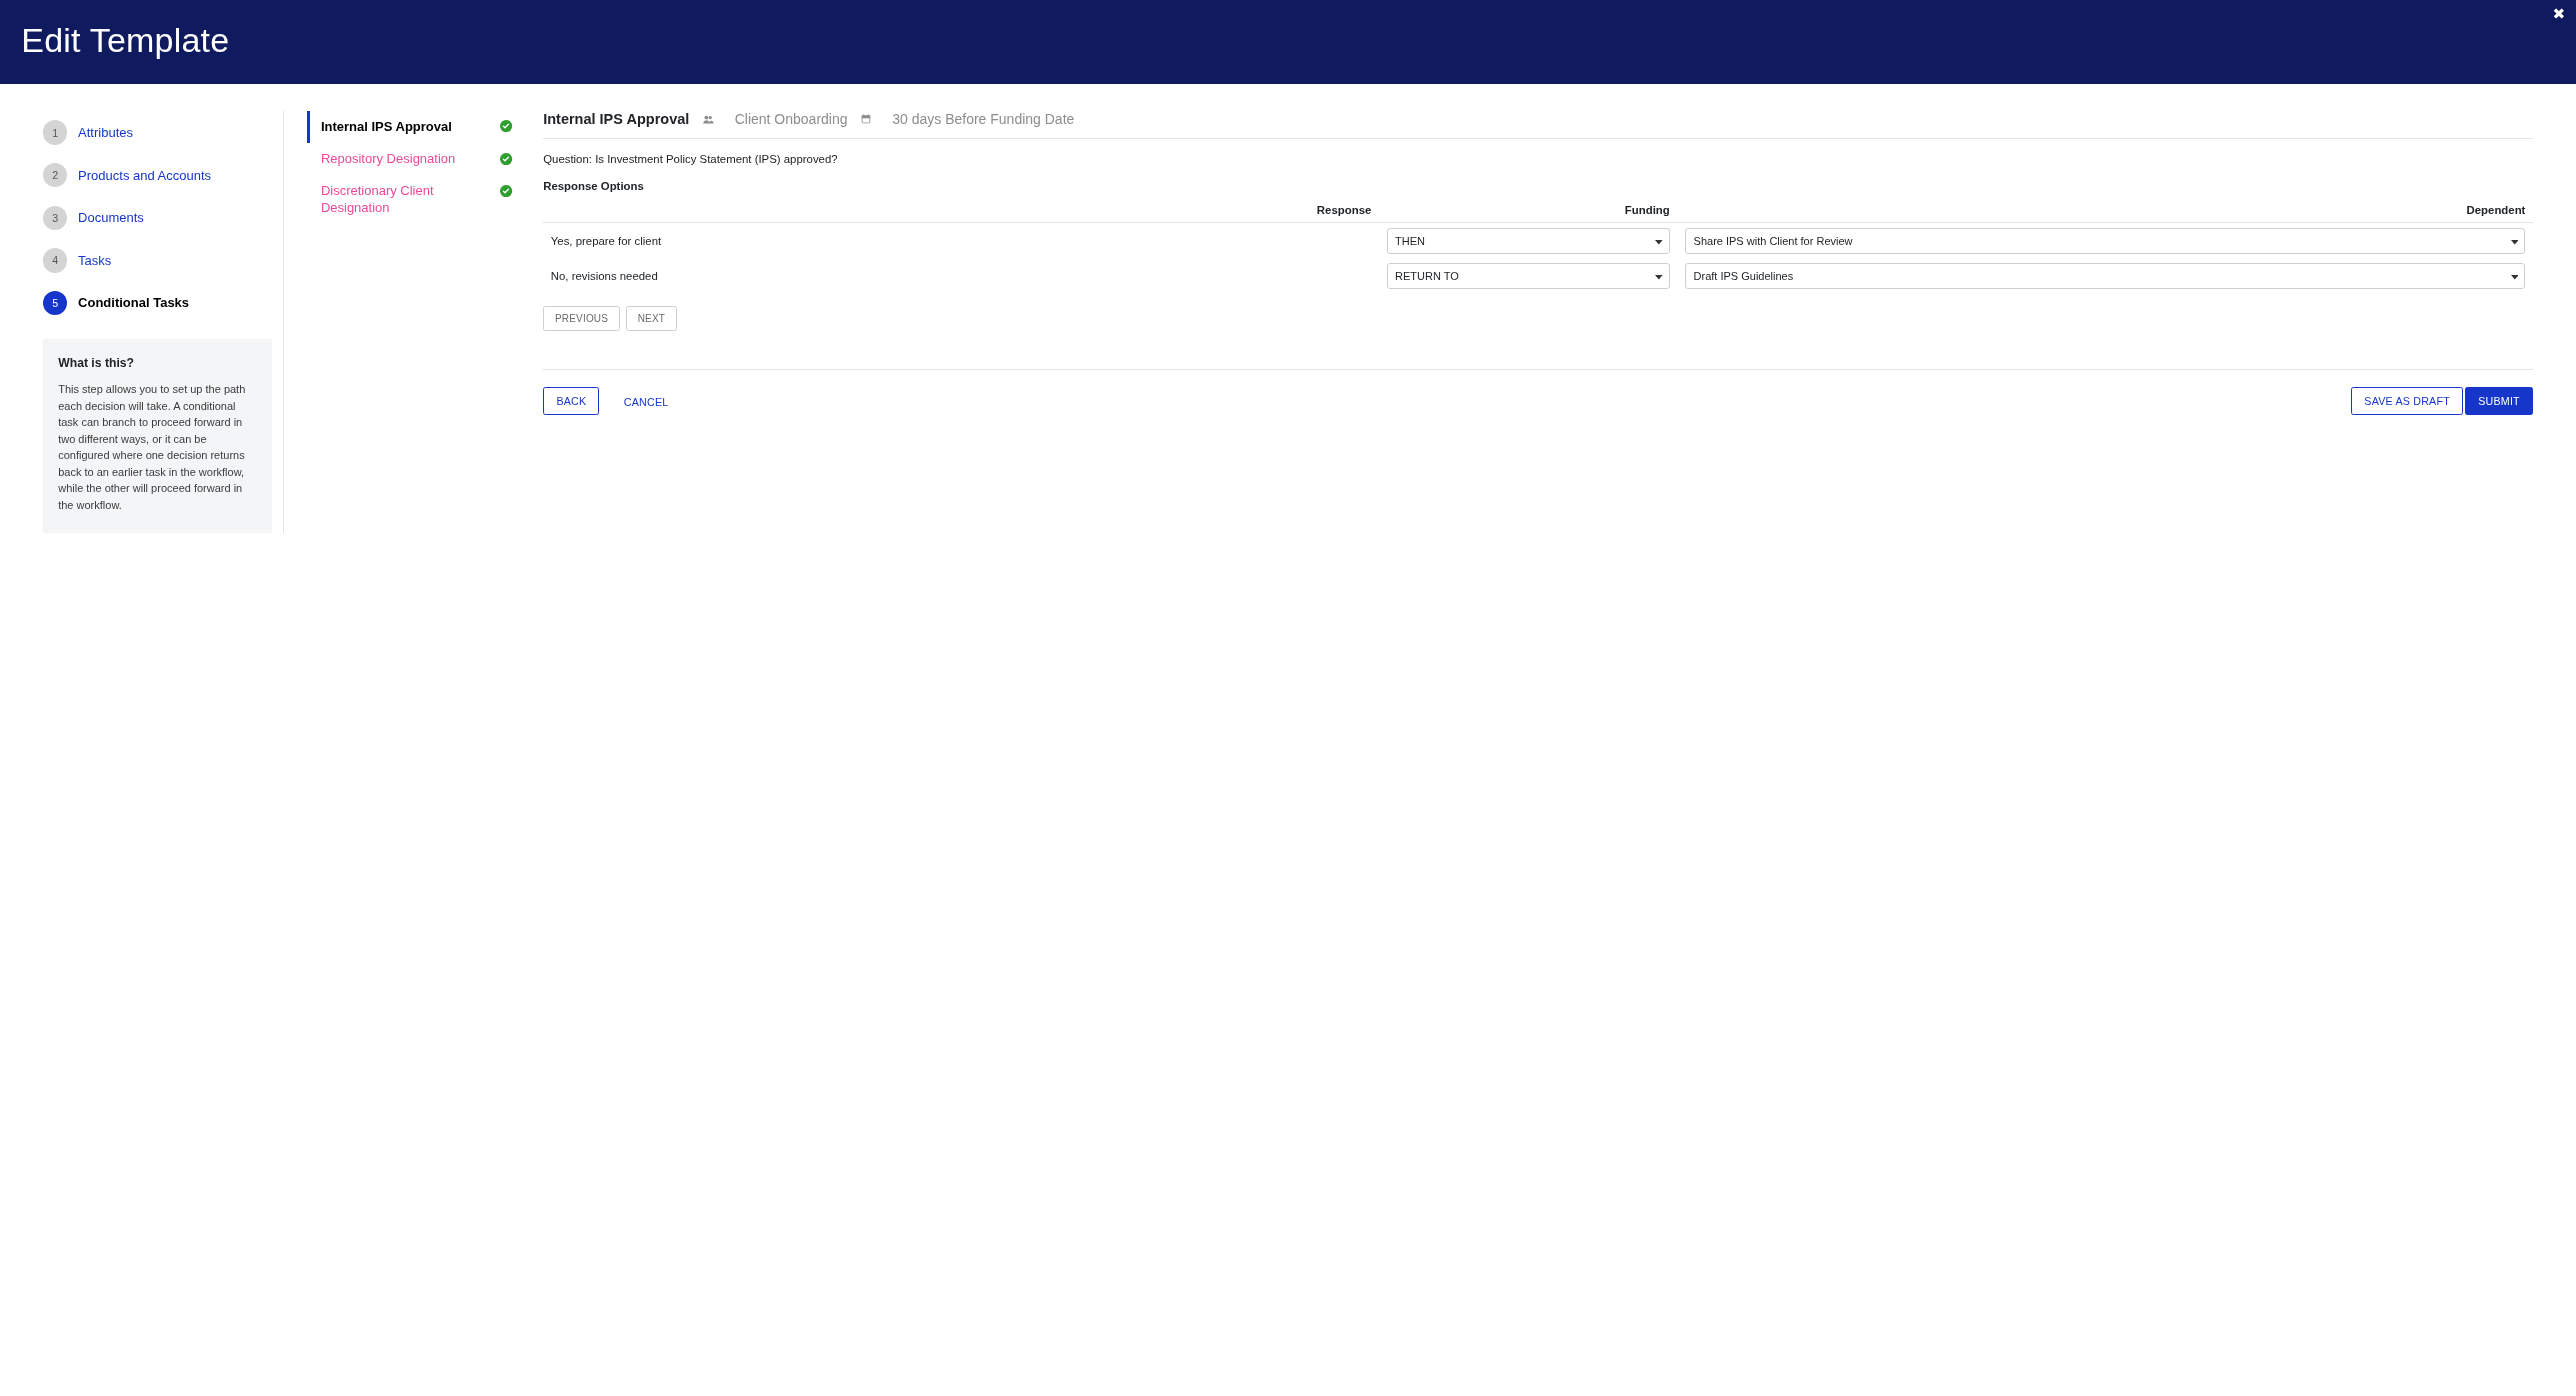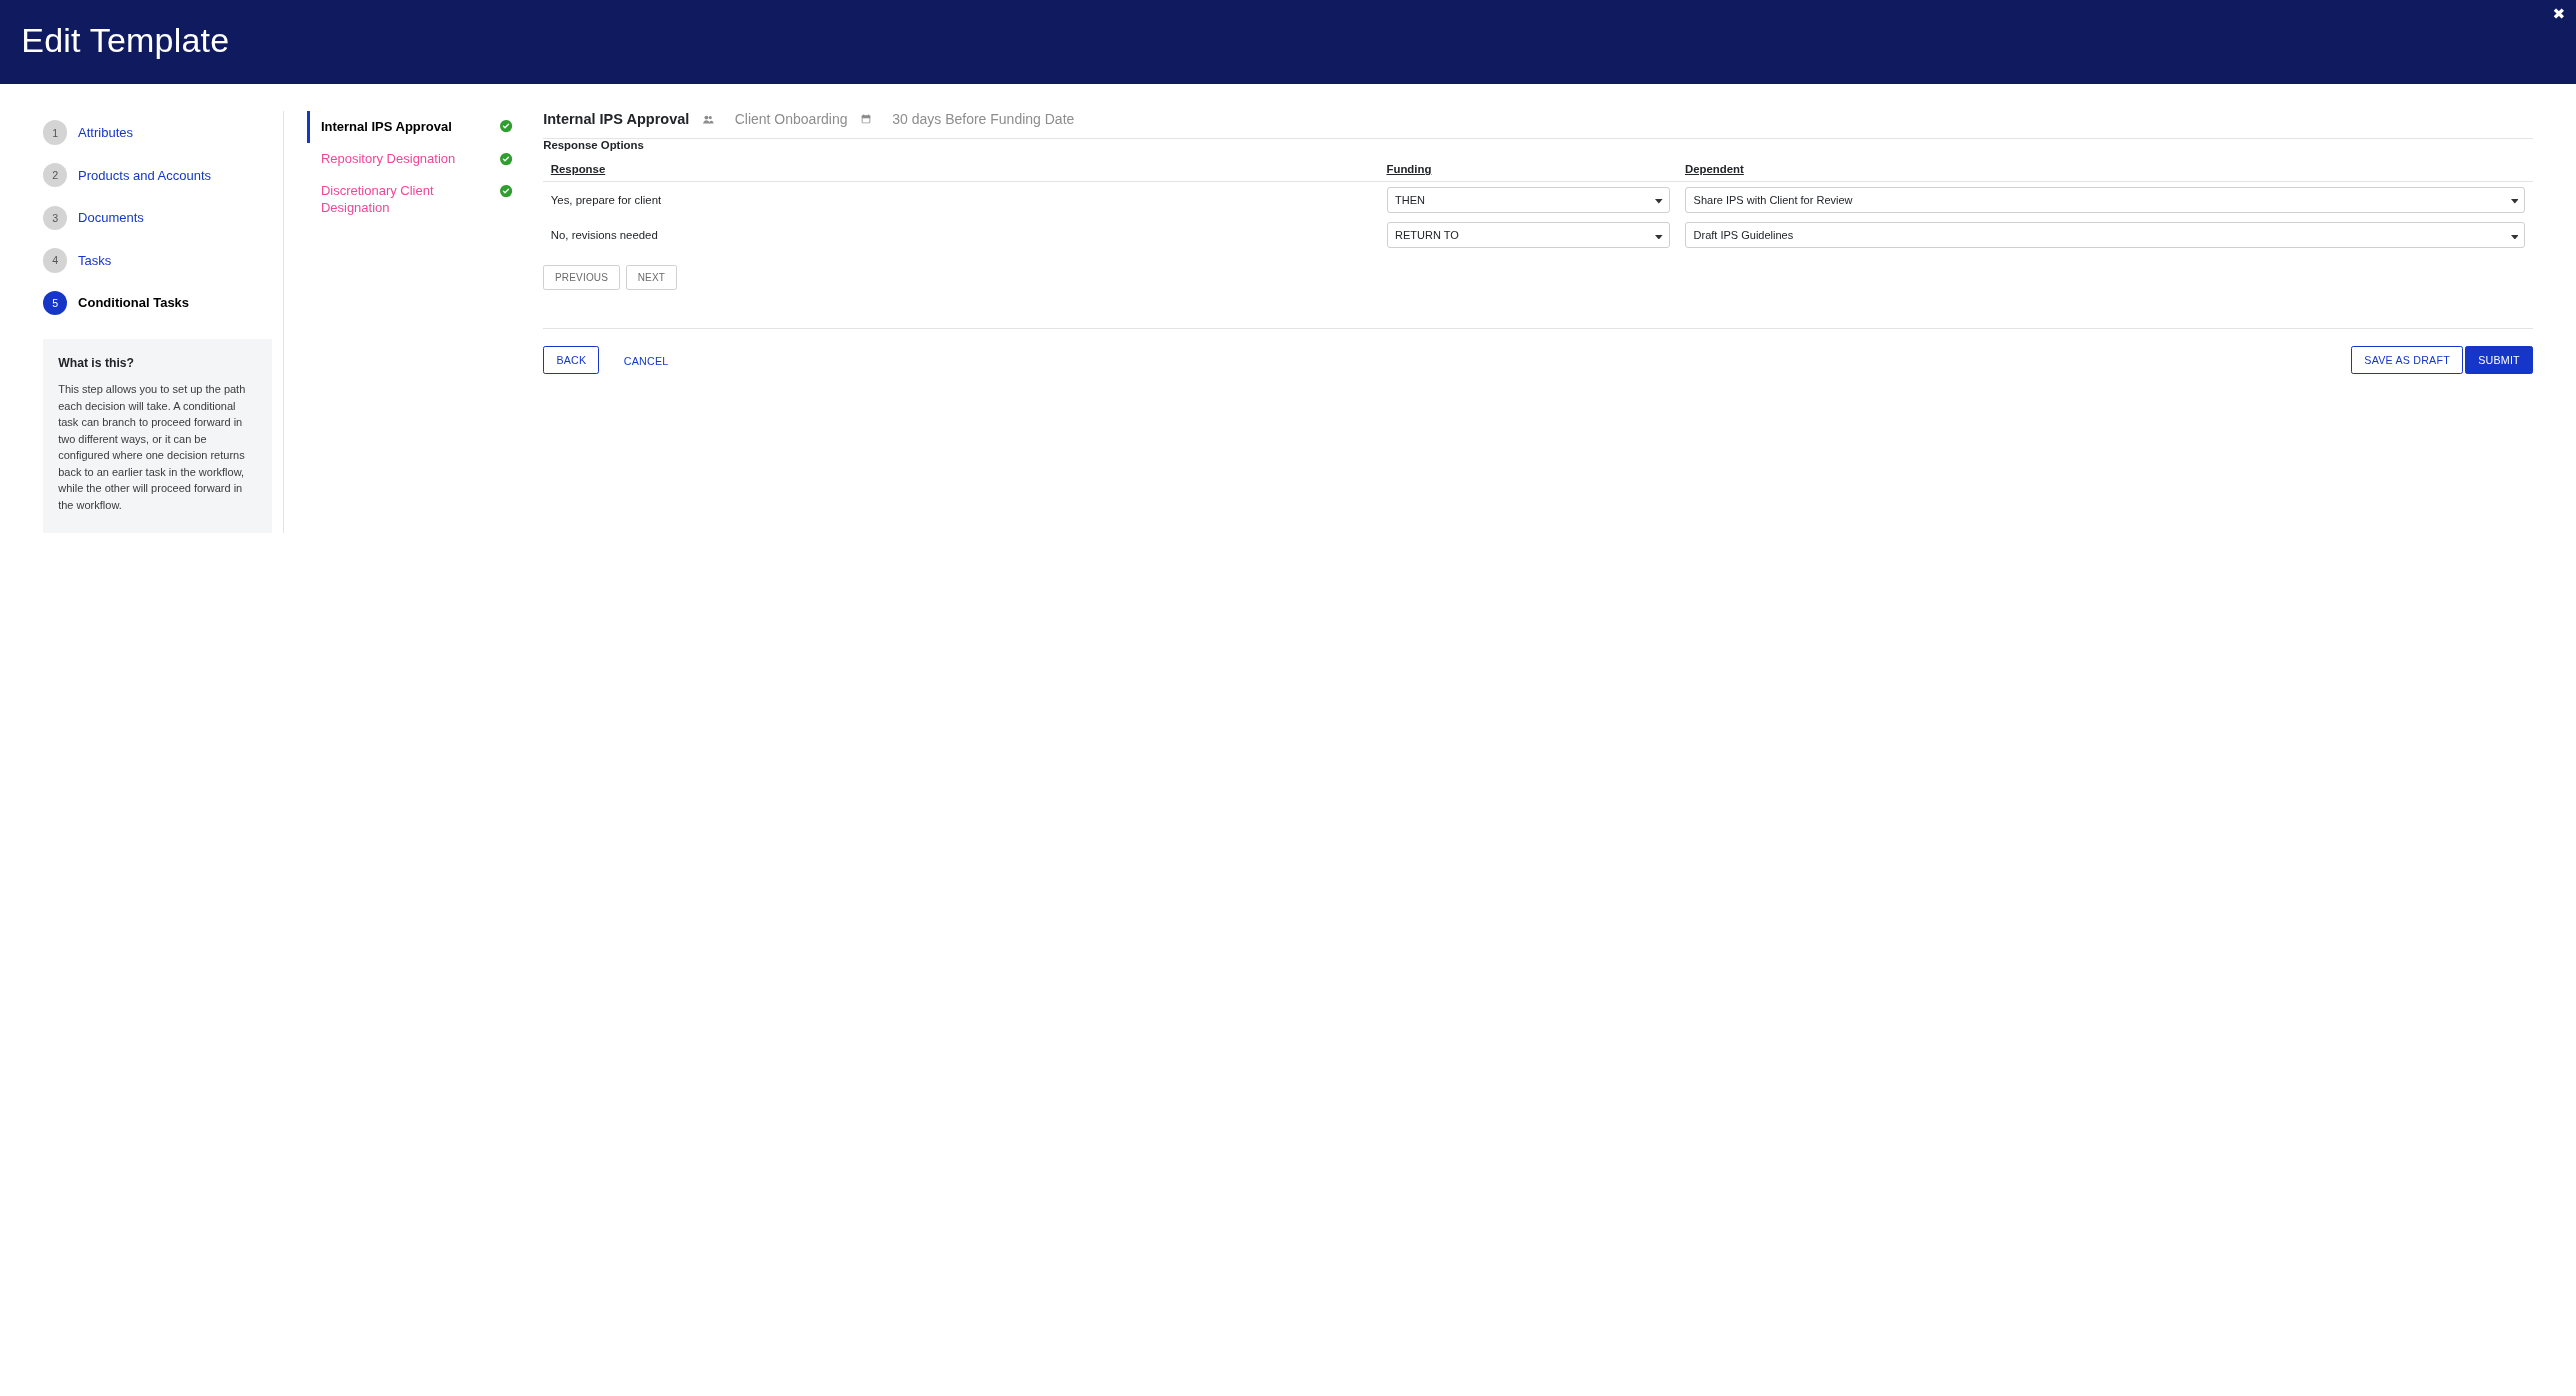--- a/index.html
+++ b/index.html
@@ -143,25 +143,24 @@
 
   .question { font-size: 11.4px; margin: 13.7px 0 15.2px 0; color: #222; }
   .resp-header { font-size: 11.4px; font-weight: 700; margin-bottom: 6.1px; }
 
   table.resp {
     width: 100%;
     border-collapse: collapse;
     font-size: 11.4px;
   }
   table.resp th {
-    text-align: left;
+    text-align: right;
     font-weight: 700;
     padding: 6.1px 7.6px;
     border-bottom: 0.8px solid #e3e3e3;
-    text-decoration: underline;
   }
   table.resp td {
     padding: 4.6px 7.6px;
     vertical-align: middle;
   }
   .col-response { width: 42%; }
   .col-behavior { width: 15%; }
   .col-dependent{ width: 43%; }
 
   .select {
@@ -319,20 +318,24 @@
               <rect x="1" y="2" width="12" height="3" fill="#8d8d8d"></rect>
               <rect x="3" y="0.5" width="1.6" height="3" rx="0.8"></rect>
               <rect x="9.4" y="0.5" width="1.6" height="3" rx="0.8"></rect>
               <rect x="2.2" y="6" width="9.6" height="6" fill="#fff"></rect>
             </svg>
         </span>
         <span>30 days Before Funding Date</span>
       </span>
     </div>
 
+    <p class="question">
+      <span>Question:</span>
+      <span>Is Investment Policy Statement (IPS) approved?</span>
+    </p>
 
     <div class="resp-header">Response Options</div>
 
     <table class="resp">
       <thead>
         <tr>
           <th class="col-response">Response</th>
           <th class="col-behavior">Funding</th>
           <th class="col-dependent">Dependent</th>
         </tr>

